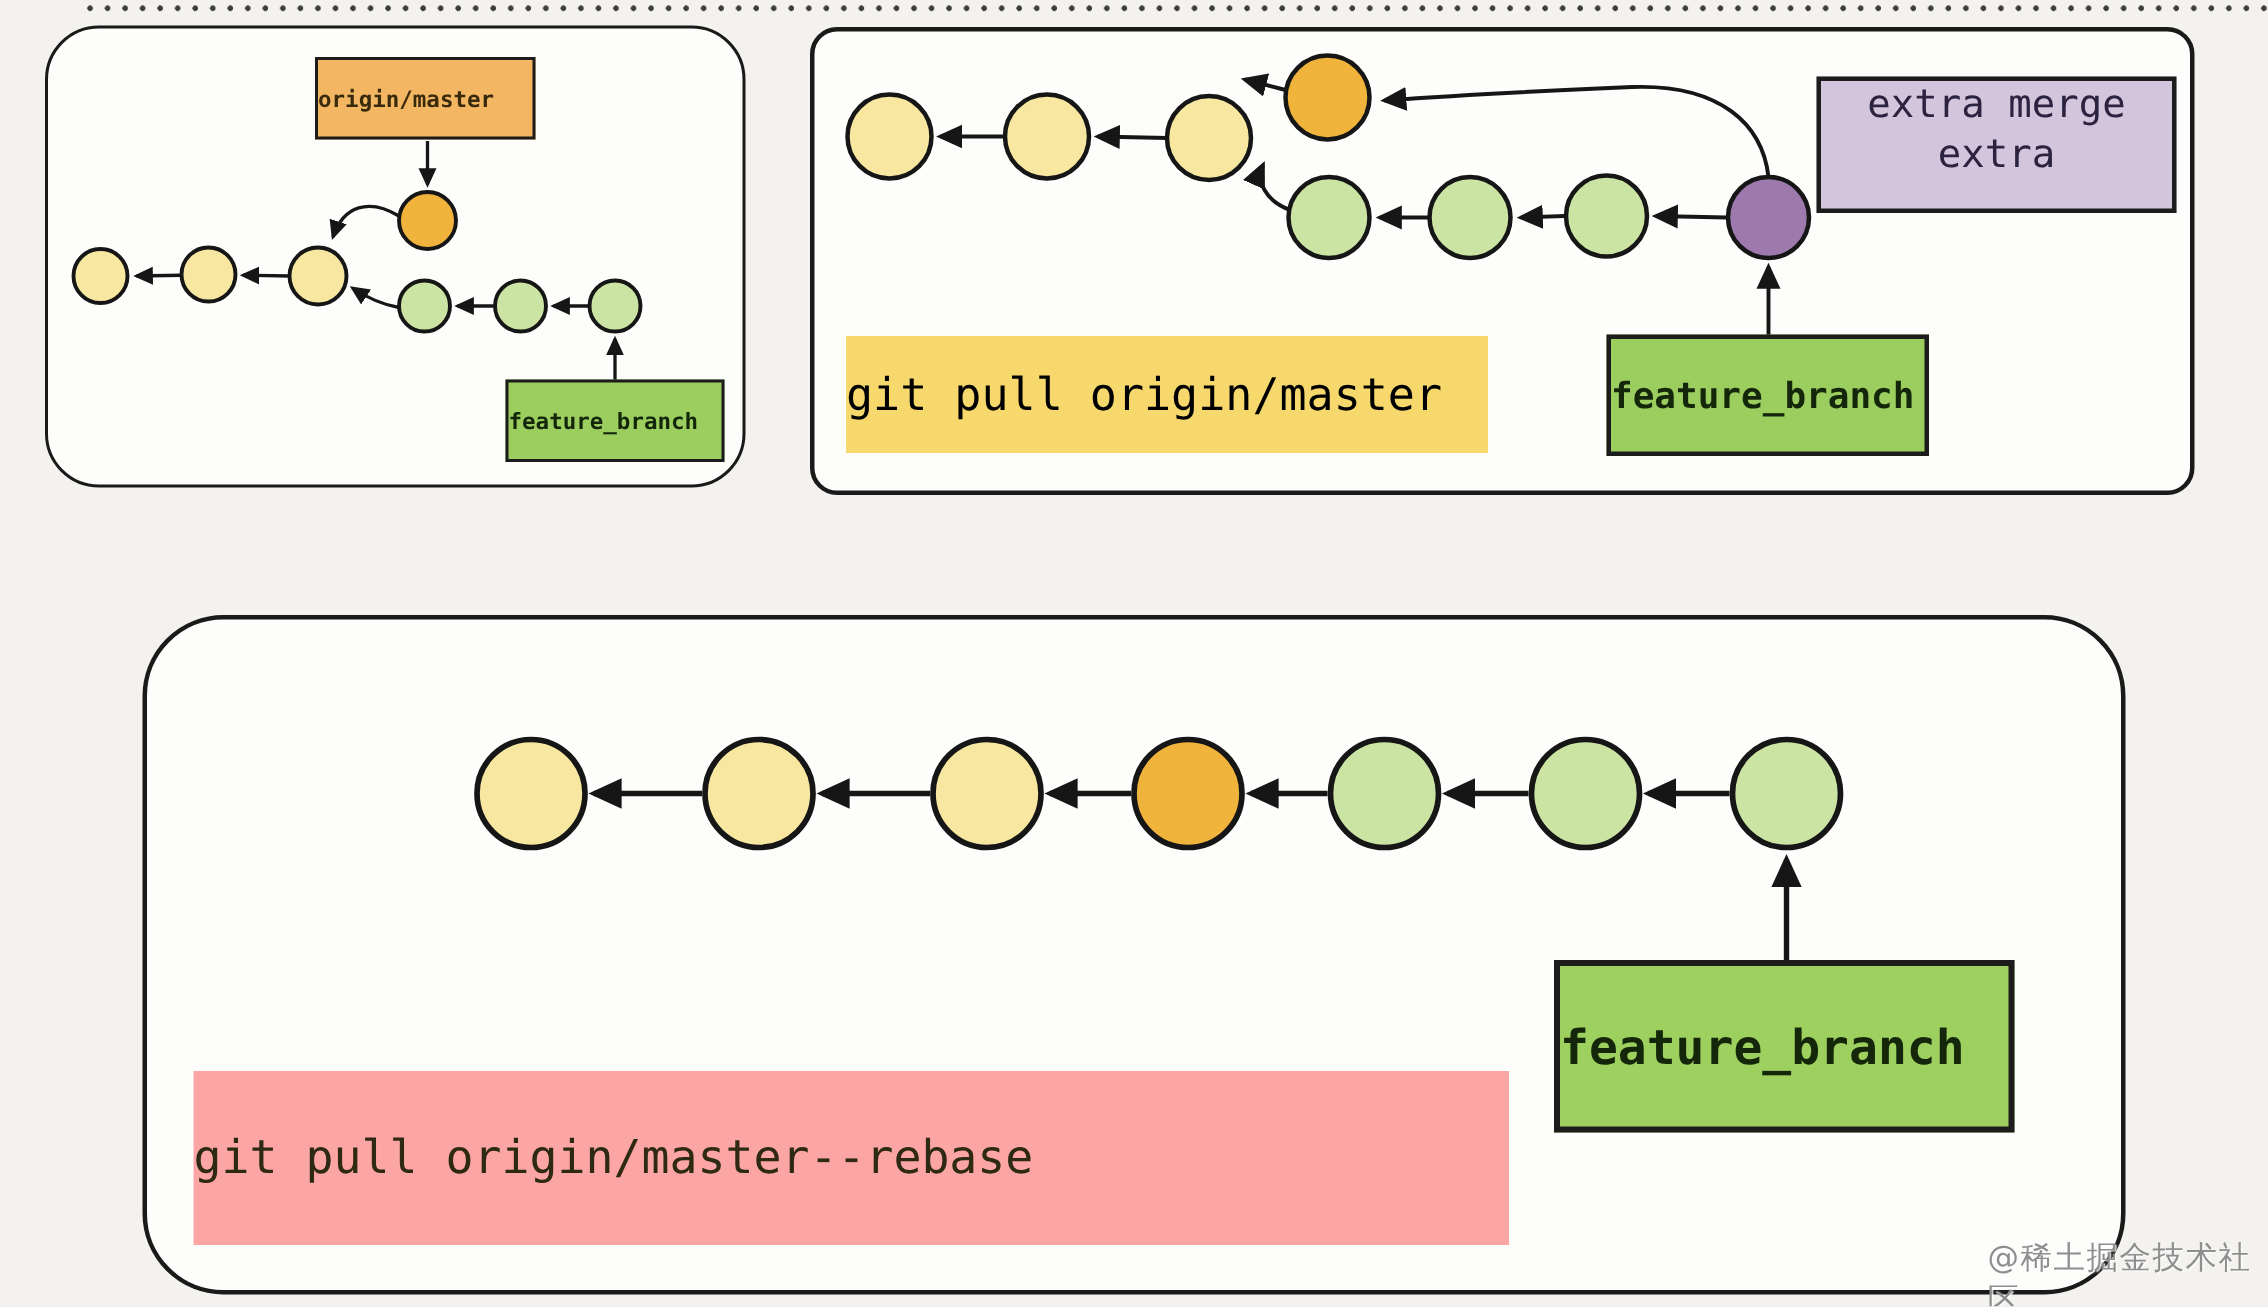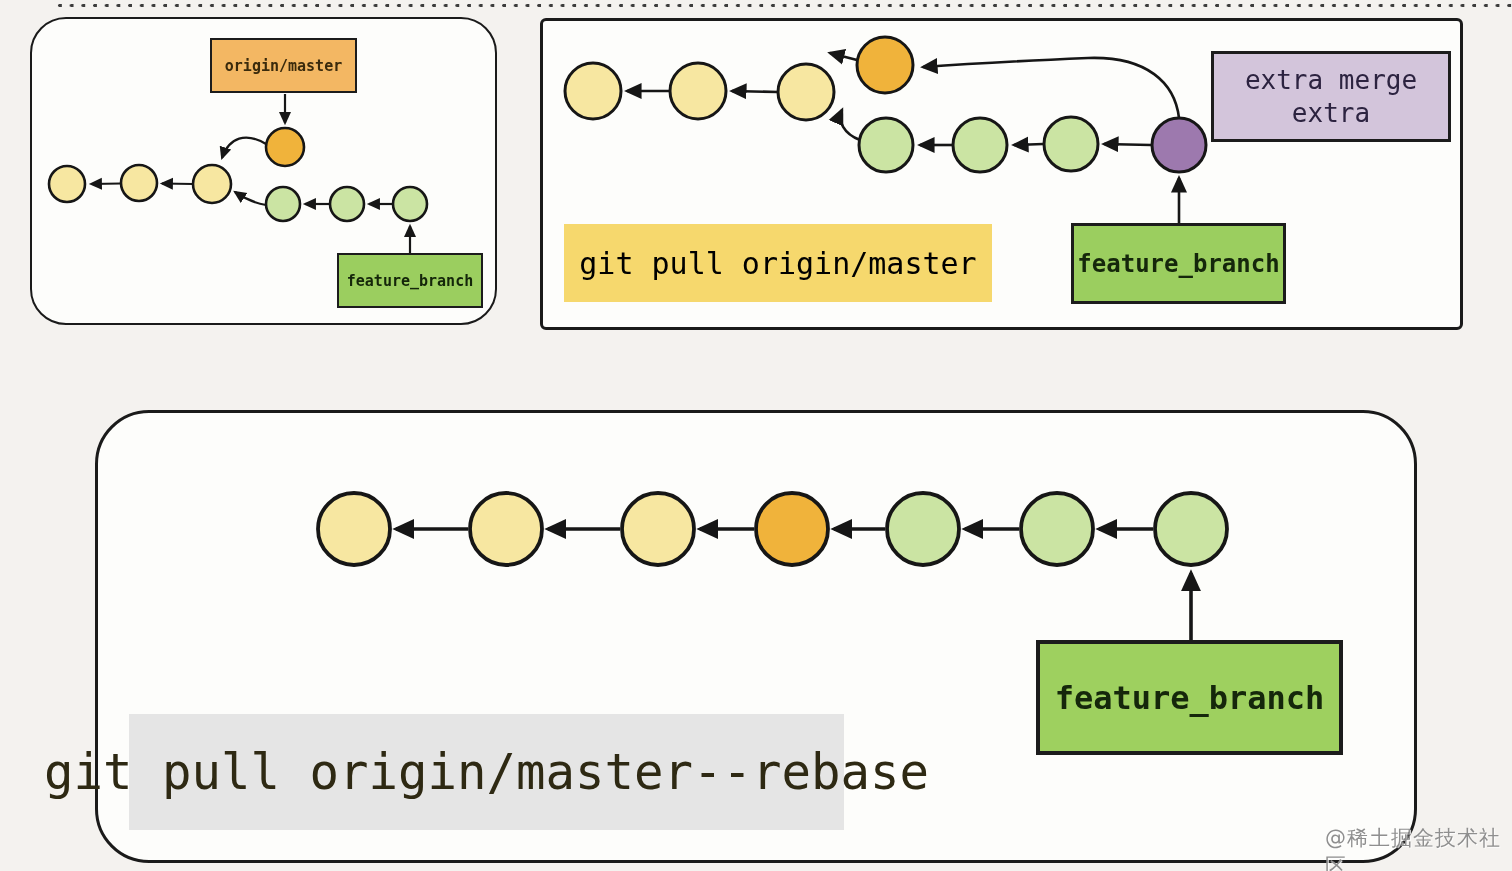--- a/index.html
+++ b/index.html
@@ -11,45 +11,45 @@
   .dots {
     position:absolute; left:56px; top:1px; right:0; height:9px;
     background-image:radial-gradient(circle at 4px 4.5px,#3c3c3c 1.7px,transparent 2px);
     background-size:11.7px 9px; background-repeat:repeat-x;
   }
   .panel {
     position:absolute; box-sizing:border-box;
     background:#fdfdfb; border:3px solid #1a1a1a;
   }
   .panel-a { left:30px;  top:17px;  width:467px;  height:308px; border-radius:36px; border-width:2.5px; }
-  .panel-b { left:540px; top:18px;  width:923px;  height:312px; border-radius:6px; }
+  .panel-b { left:540px; top:18px;  width:923px;  height:312px; border-radius:18px; }
   .panel-c { left:95px;  top:410px; width:1322px; height:453px; border-radius:54px; border-width:3.5px; }
   .graph { position:absolute; left:0; top:0; }
   .edge { fill:none; stroke:#161616; }
   .node { stroke:#161616; }
   .label-box {
     position:absolute; box-sizing:border-box;
-    display:flex; align-items:center; justify-content:center;
+    display:flex; align-items:center; 
     border:2.5px solid #1c1c1c; text-align:center; white-space:nowrap;
   }
   .origin-box   { left:178px; top:19px;  width:147px; height:55px; background:#f3b763;
                   font-weight:bold; font-size:15px; color:#3a2a0c; }
   .feature-a    { left:305px; top:234px; width:146px; height:55px; background:#9bce5f;
                   font-weight:bold; font-size:15px; color:#14260a; }
   .extra-box    { left:668px; top:30px;  width:240px; height:91px; background:#d3c5db;
                   border-width:3px; flex-direction:column; line-height:1.25;
                   font-size:26px; color:#2c2340; }
   .feature-b    { left:528px; top:202px; width:215px; height:81px; background:#9bce5f;
                   border-width:3px; font-weight:bold; font-size:24px; color:#15270b; }
   .cmd-b        { left:21px;  top:203px; width:428px; height:78px; background:#f6d86d;
                   border:none; font-size:30px; color:#000000; }
   .feature-c    { left:938px; top:227px; width:307px; height:115px; background:#9ed05f;
                   border-width:4px; font-weight:bold; font-size:32px; color:#15270b; }
-  .cmd-c        { left:31px;  top:301px; width:715px; height:116px; background:#e5e5e5;
-                  border:none; font-size:49px; color:#2e2913; }
+  .cmd-c        { left:31px;  top:301px; width:877px; height:116px; background:#fca5a5;
+                  border:none; font-size:31px; color:#2e2913; }
   .watermark {
     position:absolute; left:1325px; top:824px;
     font-family:"DejaVu Sans","Liberation Sans",sans-serif;
     font-size:21px; color:#8f8f8f; letter-spacing:1px;
     text-shadow:1px 1px 1px rgba(255,255,255,.95);
   }
 </style>
 </head>
 <body>
 

